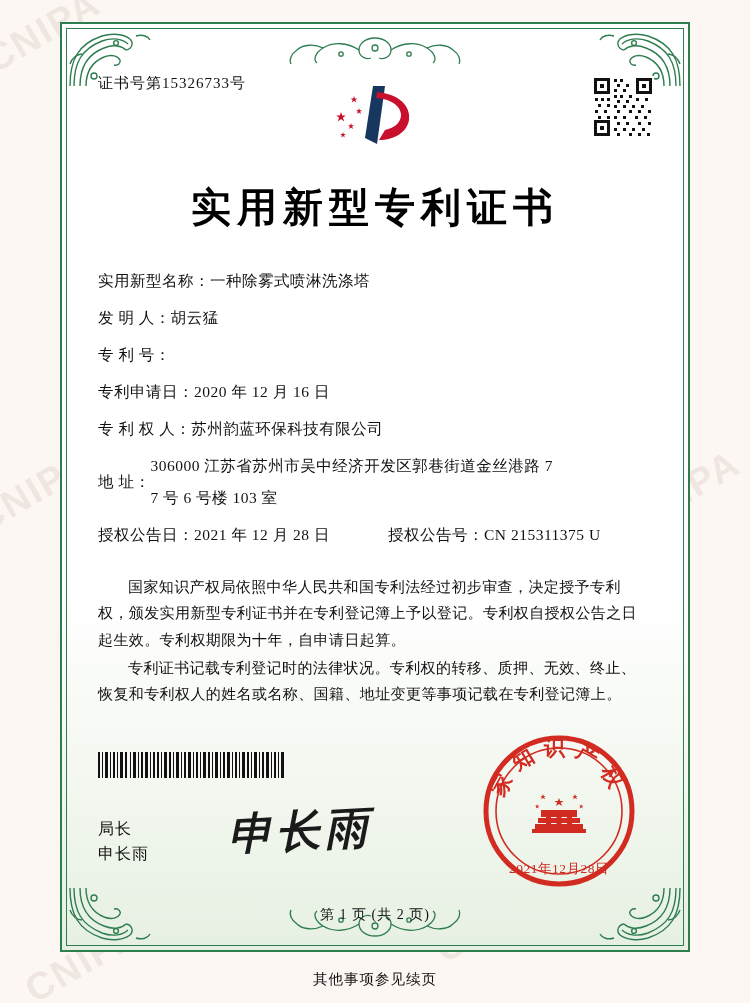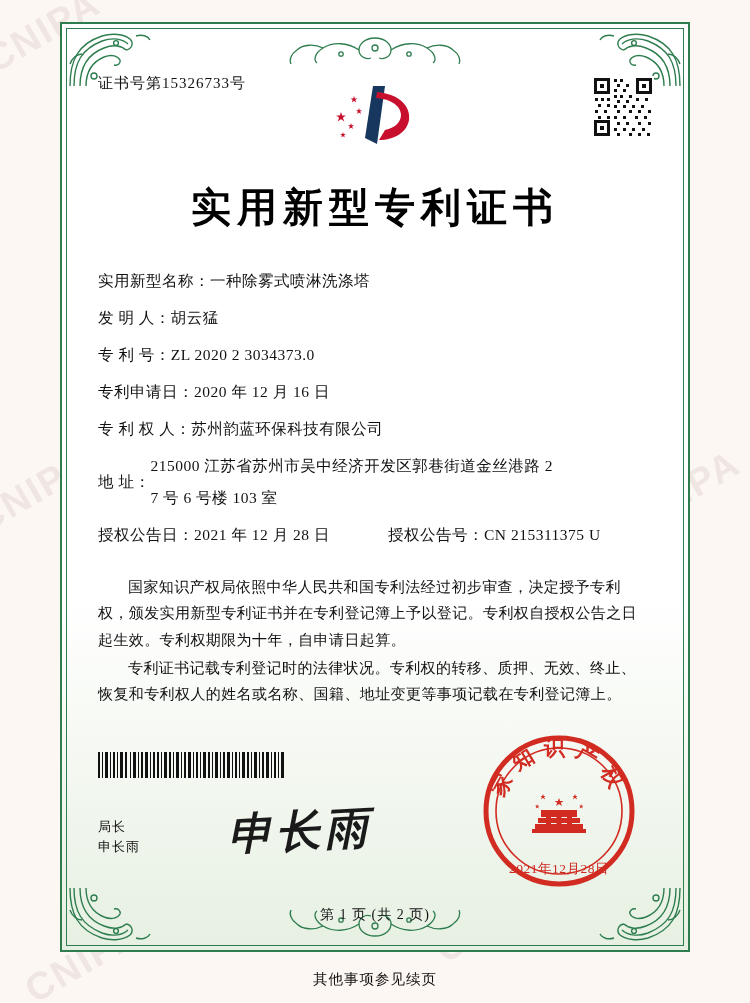--- a/index.html
+++ b/index.html
@@ -190,21 +190,21 @@
     width: 188px;
     height: 26px;
   }
   .barcode svg { display:block; width:100%; height:100%; }
 
   
   .sign-label {
     position: absolute;
     left: 38px;
     top: 795px;
-    font-size: 13px;
+    font-size: 16px;
     line-height: 1.55;
     color: #111;
     letter-spacing: 1px;
   }
   .sign-script {
     position: absolute;
     left: 168px;
     top: 780px;
     font-size: 44px;
     font-family: "DejaVu Serif", serif;
@@ -468,37 +468,36 @@
         <span class="field-value">一种除雾式喷淋洗涤塔</span>
       </div>
 
       <div class="field-row">
         <span class="field-label">发 明 人：</span>
         <span class="field-value">胡云猛</span>
       </div>
 
       <div class="field-row">
         <span class="field-label">专 利 号：</span>
-        <span class="field-value">ZL 2020 2 3034373.0</span>
       </div>
 
       <div class="field-row">
         <span class="field-label">专利申请日：</span>
         <span class="field-value">2020 年 12 月 16 日</span>
       </div>
 
       <div class="field-row">
         <span class="field-label">专 利 权 人：</span>
         <span class="field-value">苏州韵蓝环保科技有限公司</span>
       </div>
 
       <div class="field-row">
         <span class="field-label">地 址：</span>
         <span class="field-value">
-          <span>215000 江苏省苏州市吴中经济开发区郭巷街道金丝港路 2</span>
+          <span>306000 江苏省苏州市吴中经济开发区郭巷街道金丝港路 7</span>
           <span class="addr-line2">7 号 6 号楼 103 室</span>
         </span>
       </div>
 
       <div class="field-row row-split">
         <span class="half-left">
           <span class="field-label">授权公告日：</span>
           <span class="field-value">2021 年 12 月 28 日</span>
         </span>
         <span class="half-right">

